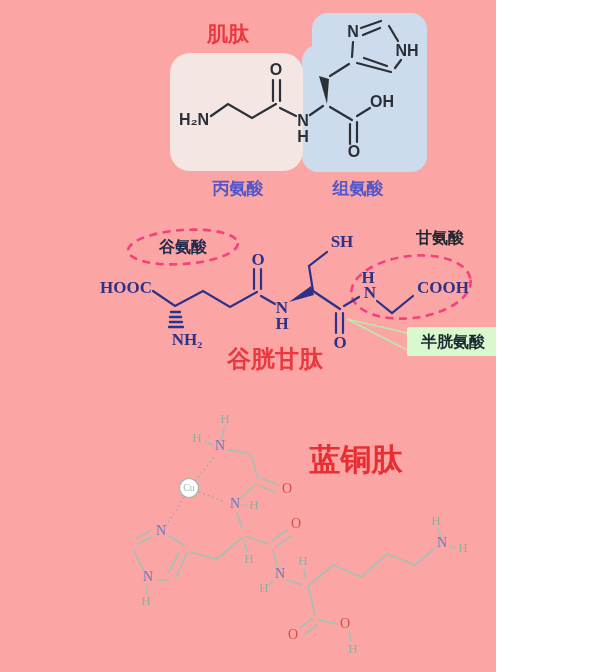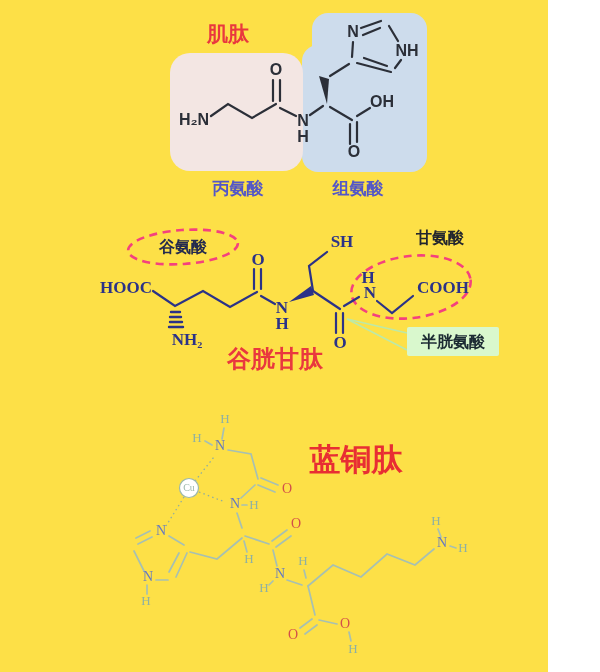--- a/index.html
+++ b/index.html
@@ -1,16 +1,16 @@
 <!DOCTYPE html>
 <html><head>
 <meta charset="utf-8">
 <style>
   html,body{margin:0;padding:0;background:#ffffff;}
-  .stage{position:relative;width:548px;height:672px;background:#fde047;overflow:hidden;}
+  .stage{position:relative;width:496px;height:672px;background:#fca5a5;overflow:hidden;}
   svg{display:block;}
   text{dominant-baseline:middle;text-anchor:middle;}
   
   .cn-atom{font:600 16px "Liberation Sans","DejaVu Sans",sans-serif;fill:#2b2f38;}
   .cn-title{font:700 21px "Liberation Sans","DejaVu Sans",sans-serif;fill:#e9383e;}
   .cn-label{font:600 17px "Liberation Sans","DejaVu Sans",sans-serif;fill:#5356c8;}
   .cn-bond{stroke:#2b2f38;stroke-width:2.2;fill:none;stroke-linecap:round;}
   .cn-wedge{fill:#2b2f38;stroke:none;}
   
   .gsh-atom{font:700 17px "Liberation Serif","DejaVu Serif",serif;fill:#2b3288;}

